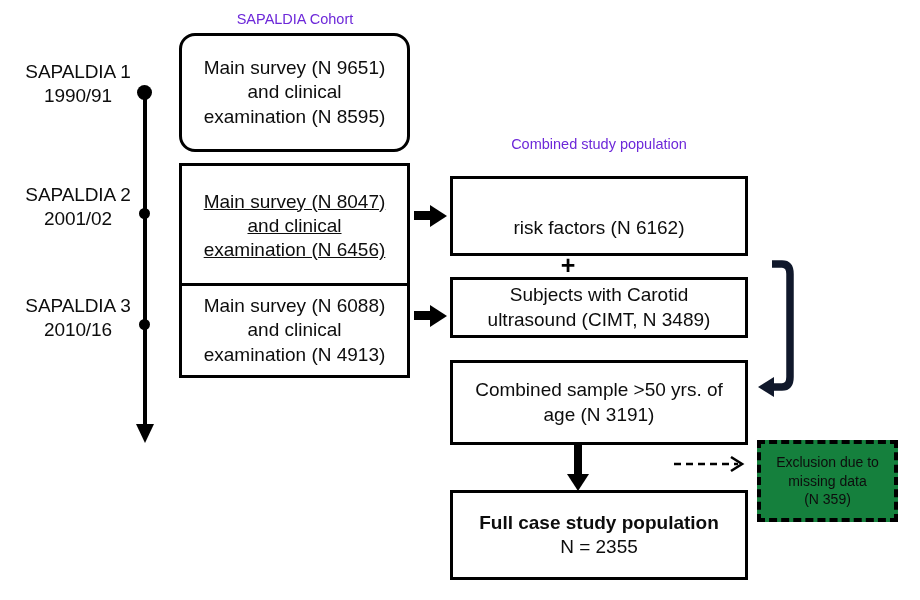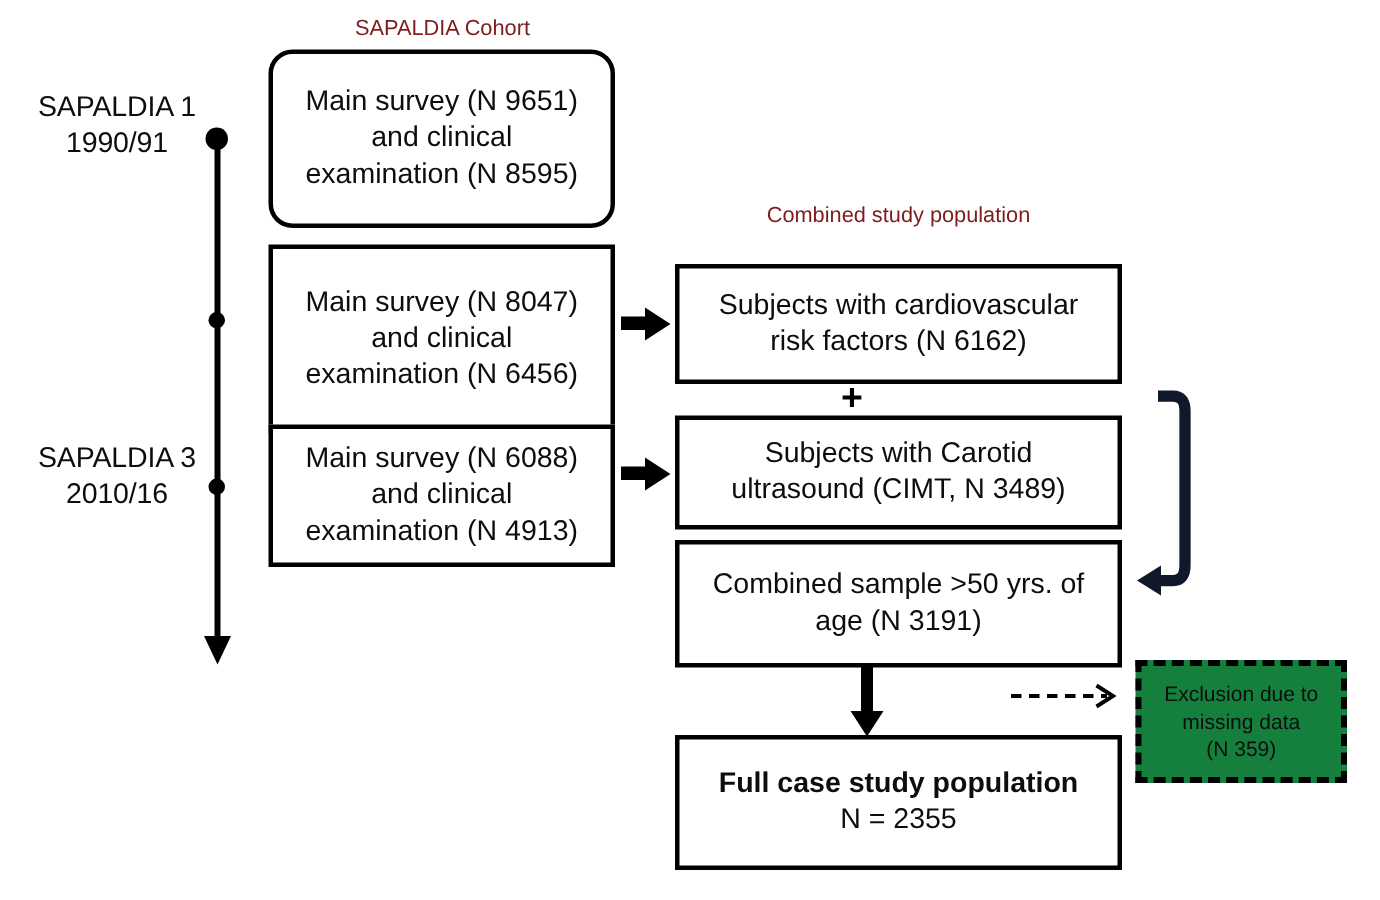--- a/index.html
+++ b/index.html
@@ -17,21 +17,21 @@
     background: #ffffff;
   }
 
   
   .section-header {
     position: absolute;
     font-size: 14.5px;
     line-height: 1.15;
     text-align: center;
     white-space: nowrap;
-    color: #7f1d1d;
+    color: #6d28d9;
   }
   #hdr-cohort { left: 180px; top: 11px; width: 230px; }
   #hdr-analytic { left: 450px; top: 136px; width: 298px; }
 
   
   #timeline-line {
     position: absolute;
     left: 143px; top: 92px;
     width: 4px; height: 334px;
     background: #000000;
@@ -77,26 +77,26 @@
     text-align: center;
     font-size: 19px;
     line-height: 1.28;
     color: #0d0d0d;
     padding: 2px 6px;
   }
   .box .txt { display: block; width: 100%; }
 
   
   #box-s1 { left: 179px; top: 33px;  width: 231px; height: 119px; border-radius: 16px; }
-  #box-s2 { left: 179px; top: 163px; width: 231px; height: 126px; }
+  #box-s2 { left: 179px; top: 163px; width: 231px; height: 126px; text-decoration: underline; }
   #box-s3 { left: 179px; top: 283px; width: 231px; height: 95px;  }
 
   
   #box-cvrf     { left: 450px; top: 176px; width: 298px; height: 80px; }
-  #box-carotid  { left: 450px; top: 277px; width: 298px; height: 76px; }
+  #box-carotid  { left: 450px; top: 277px; width: 298px; height: 61px; }
   #box-combined { left: 450px; top: 360px; width: 298px; height: 85px; }
   #box-fullcase { left: 450px; top: 490px; width: 298px; height: 90px; }
   #box-fullcase .line1 { font-weight: bold; }
 
   
   #box-exclusion {
     position: absolute;
     left: 757px; top: 440px; width: 141px; height: 82px;
     border: 4px dashed #000000;
     background: #15803d;
@@ -180,20 +180,24 @@
   <div id="timeline-line"></div>
   <div class="tl-dot" id="tl-dot-1"></div>
   <div class="tl-dot" id="tl-dot-2"></div>
   <div class="tl-dot" id="tl-dot-3"></div>
   <div id="timeline-arrowhead"></div>
 
   <div class="tl-label" id="tl-label-1">
     <div>SAPALDIA 1</div>
     <div>1990/91</div>
   </div>
+  <div class="tl-label" id="tl-label-2">
+    <div>SAPALDIA 2</div>
+    <div>2001/02</div>
+  </div>
   <div class="tl-label" id="tl-label-3">
     <div>SAPALDIA 3</div>
     <div>2010/16</div>
   </div>
 
   <div class="box" id="box-s1">
     <span class="txt">
       <span class="line1">Main survey (N 9651)</span><br>
       <span class="line2">and clinical</span><br>
       <span class="line3">examination (N 8595)</span>
@@ -214,21 +218,21 @@
       <span class="line2">and clinical</span><br>
       <span class="line3">examination (N 4913)</span>
     </span>
   </div>
 
   <div class="h-arrow" id="arrow-s2-cvrf"></div>
   <div class="h-arrow" id="arrow-s3-carotid"></div>
 
   <div class="box" id="box-cvrf">
     <span class="txt">
-      <span class="line1">Subjects with cardiovascular</span><br>
+      <br>
       <span class="line2">risk factors  (N 6162)</span>
     </span>
   </div>
 
   <div id="plus-sign">+</div>
 
   <div class="box" id="box-carotid">
     <span class="txt">
       <span class="line1">Subjects with Carotid</span><br>
       <span class="line2">ultrasound (CIMT, N 3489)</span>

